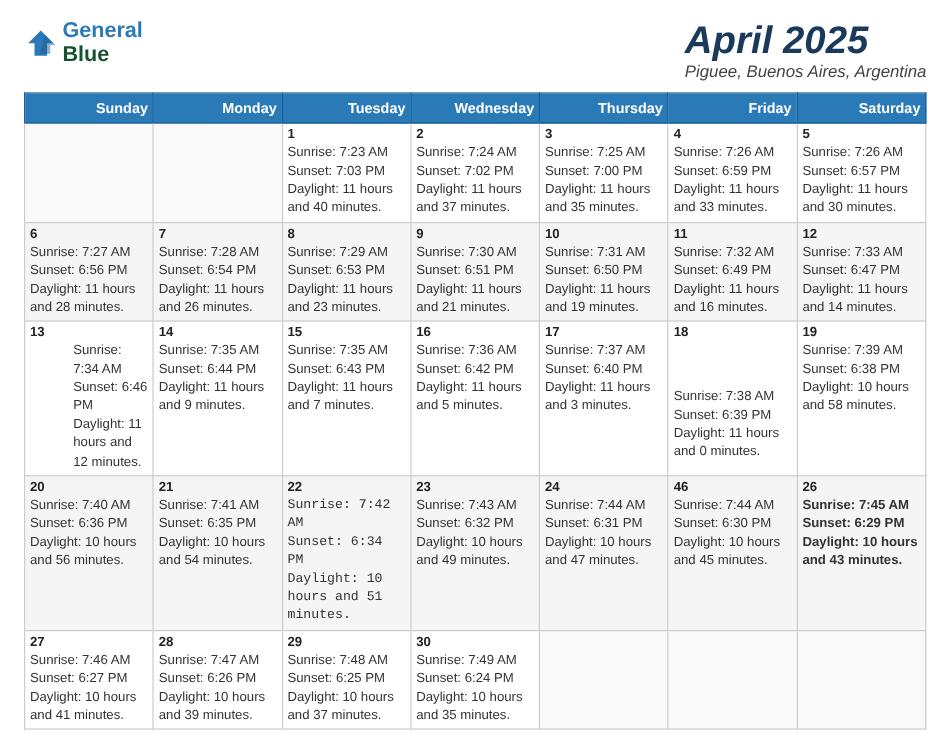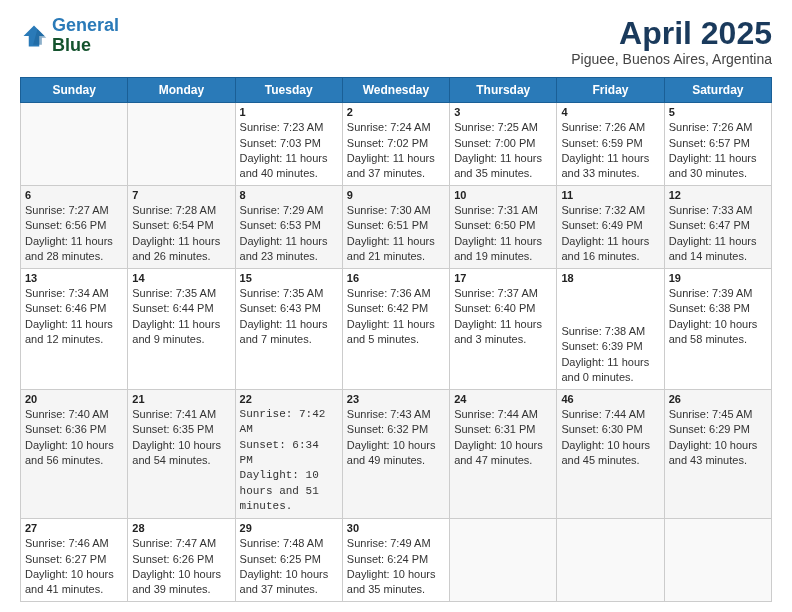--- a/index.html
+++ b/index.html
@@ -35,21 +35,21 @@
       line-height: 1.1;
     }
     .logo-text span {
       color: #2a7ab8;
     }
     .logo-icon {
       width: 28px;
       height: 28px;
     }
     .title-block {
-      text-align: right;
+      font-style: italic;
     }
     .main-title {
       font-size: 32px;
       font-weight: bold;
       color: #1a3a5c;
       line-height: 1.1;
     }
     .subtitle {
       font-size: 14px;
       color: #444;
@@ -60,21 +60,21 @@
       border-collapse: collapse;
       width: 100%;
       table-layout: fixed;
     }
     .calendar th {
       background: #2a7ab8;
       color: #fff;
       font-size: 12px;
       font-weight: bold;
       padding: 5px 4px;
-      text-align: center;
+      text-align: right;
       border: 1px solid #1a5f96;
     }
     .calendar td {
       vertical-align: top;
       border: 1px solid #ccc;
       padding: 3px 4px;
       font-size: 9.5px;
       color: #333;
       height: 80px;
     }
@@ -205,21 +205,21 @@
           <td>
             <span class="day-num">12</span>
             <div class="day-info" style="white-space: pre-line;">Sunrise: 7:33 AM
 Sunset: 6:47 PM
 Daylight: 11 hours and 14 minutes.</div>
           </td>
         </tr>
         <tr>
           <td>
             <span class="day-num">13</span>
-            <div class="day-info" style="white-space: pre-line;">Sunrise: 7:34 AM
+            <div class="day-info" style="white-space: pre-line; margin-left: 36px;">Sunrise: 7:34 AM
 Sunset: 6:46 PM
 Daylight: 11 hours and 12 minutes.</div>
           </td>
           <td>
             <span class="day-num">14</span>
             <div class="day-info" style="white-space: pre-line;">Sunrise: 7:35 AM
 Sunset: 6:44 PM
 Daylight: 11 hours and 9 minutes.</div>
           </td>
           <td>
@@ -285,21 +285,21 @@
 Daylight: 10 hours and 47 minutes.</div>
           </td>
           <td>
             <span class="day-num">46</span>
             <div class="day-info" style="white-space: pre-line;">Sunrise: 7:44 AM
 Sunset: 6:30 PM
 Daylight: 10 hours and 45 minutes.</div>
           </td>
           <td>
             <span class="day-num">26</span>
-            <div class="day-info" style="white-space: pre-line;">Sunrise: 7:45 AM
+            <div class="day-info" style="white-space: pre-line; font-weight: bold;">Sunrise: 7:45 AM
 Sunset: 6:29 PM
 Daylight: 10 hours and 43 minutes.</div>
           </td>
         </tr>
         <tr>
           <td>
             <span class="day-num">27</span>
             <div class="day-info" style="white-space: pre-line;">Sunrise: 7:46 AM
 Sunset: 6:27 PM
 Daylight: 10 hours and 41 minutes.</div>

